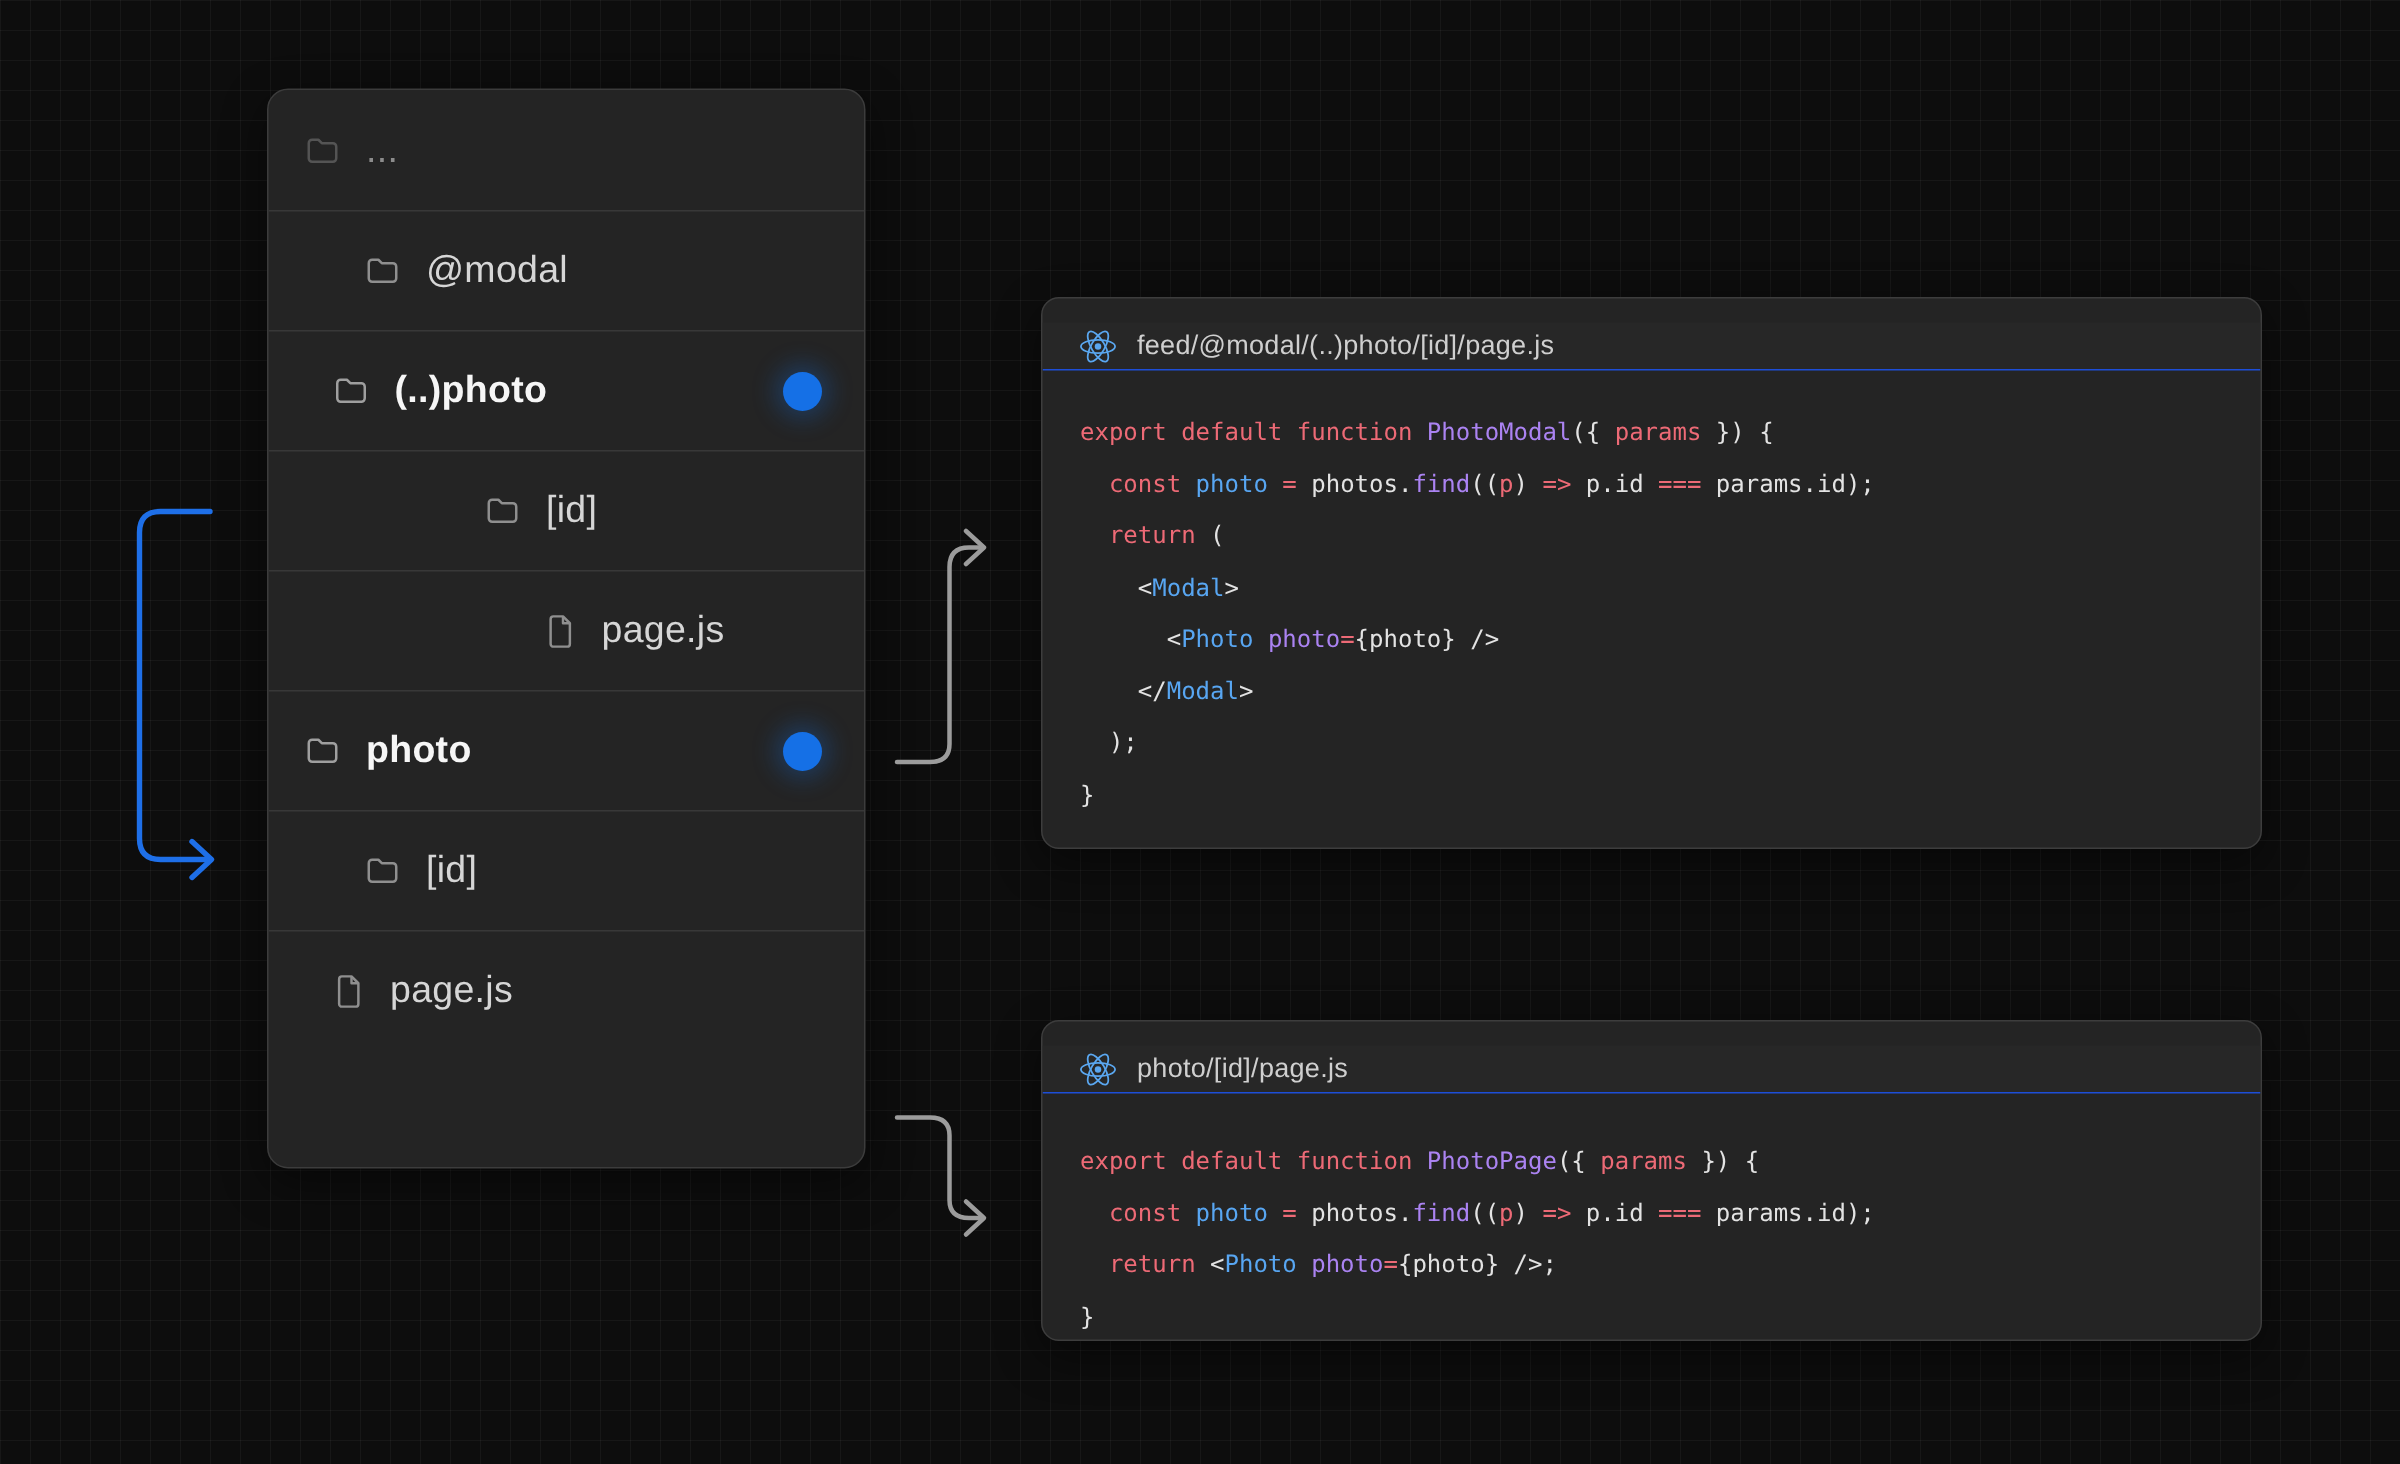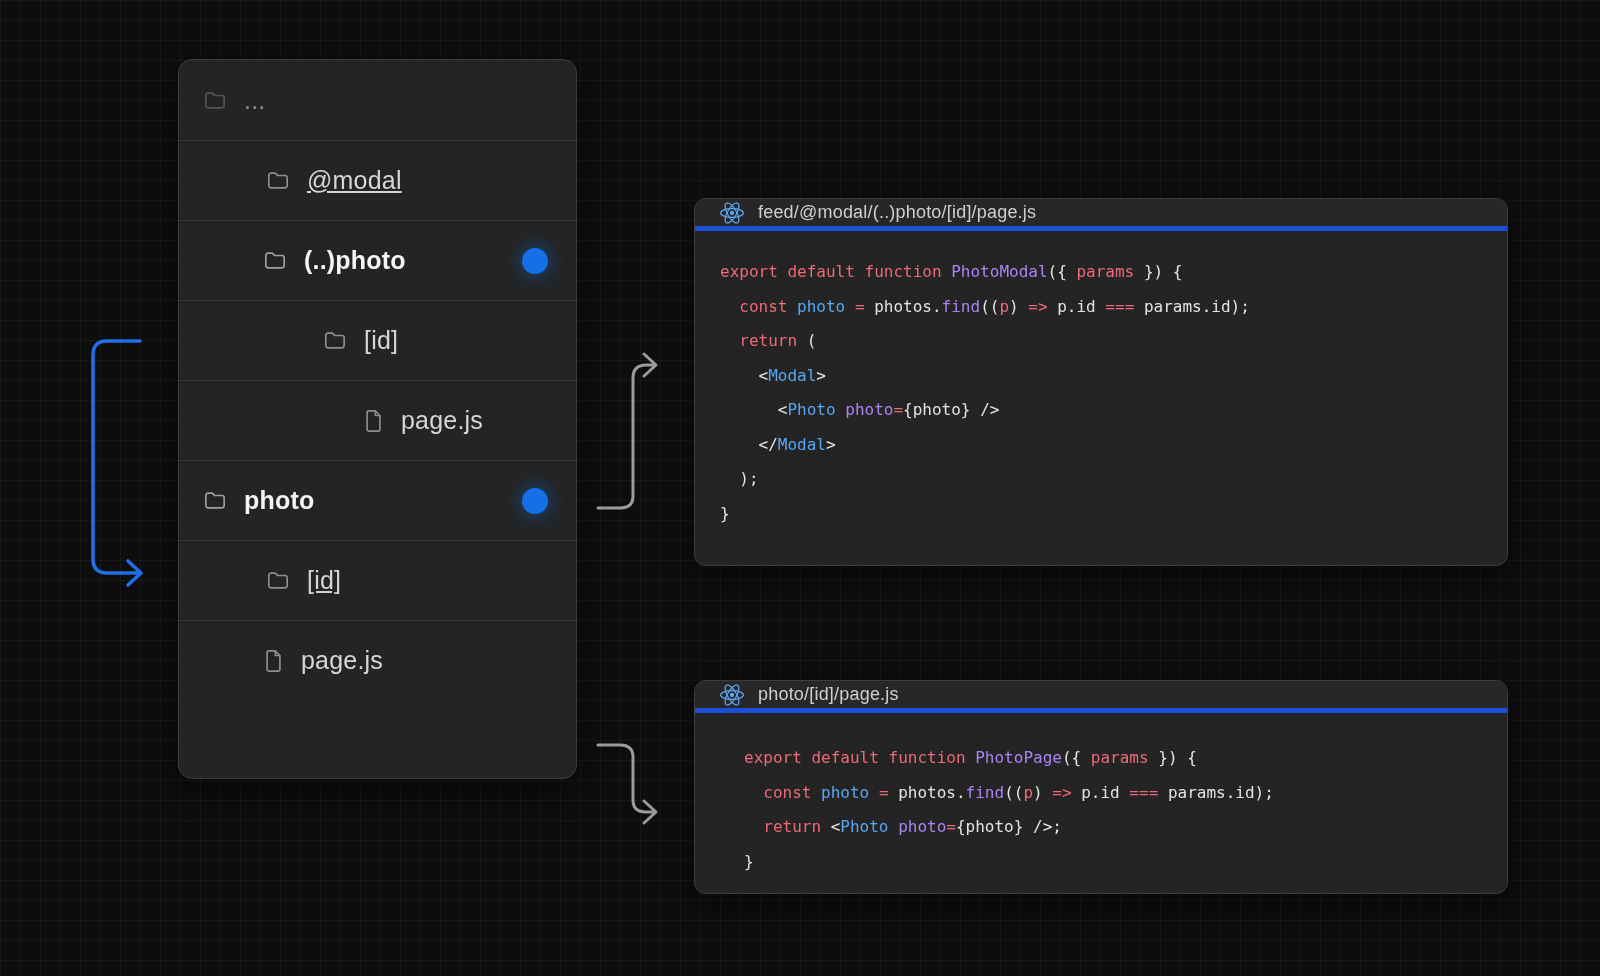--- a/index.html
+++ b/index.html
@@ -31,22 +31,22 @@
     font-size:25px;
     color:#d6d6d6;
     letter-spacing:0.2px;
   }
   .tree-row:first-child { border-top:none; }
   .tree-row .tree-icon { display:inline-flex; margin-right:18px; flex:0 0 auto; }
   .tree-row.bold { color:#f6f6f6; font-weight:700; }
   .tree-row.dim { color:#8c8c8c; }
   .tree-row.dim svg { opacity:0.45; }
   .indent-0 { padding-left:25px; }
-  .indent-1 { padding-left:88px;text-decoration:underline; }
-  .indent-2 { padding-left:85px; }
+  .indent-1 { padding-left:65px; }
+  .indent-2 { padding-left:44px; }
   .indent-3 { padding-left:145px; }
   .indent-4 { padding-left:185px; }
   .dot {
     margin-left:auto; margin-right:28px;
     width:26px; height:26px; border-radius:50%;
     background:#1570e6;
     box-shadow:0 0 16px 5px rgba(21,112,230,0.30);
     flex:0 0 auto;
   }
 
@@ -60,34 +60,35 @@
     overflow:hidden;
     box-shadow:0 10px 30px rgba(0,0,0,0.45);
   }
   .panel-top { left:694px; top:198px; height:368px; }
   .panel-bottom { left:694px; top:680px; height:214px; }
   .panel-header {
     height:32px;
     display:flex; align-items:center;
     padding:0 24px;
     background:#272727;
-    border-bottom:5px solid #1d4ed8;
+    border-bottom:1px solid #1d4ed8;
+    margin-top:16px;
   }
   .panel-header .react-logo { display:inline-flex; margin-right:13px; flex:0 0 auto; }
   .panel-title {
     font-size:18px; color:#cfcfcf; letter-spacing:0.2px;
   }
   .code-area {
     padding:24px 24px 0 25px;
     font-family:"DejaVu Sans Mono", monospace;
     font-size:16px;
     line-height:34.5px;
     white-space:pre;
   }
-  .panel-bottom .code-area { padding-top:28px;margin-left:24px; }
+  .panel-bottom .code-area { padding-top:28px; }
   .tok-red    { color:#ed6a76; }
   .tok-purple { color:#ab83f2; }
   .tok-blue   { color:#58a6f2; }
   .tok-plain  { color:#e3e3e3; }
 
   
   .arrow { position:absolute; }
   .arrow-blue-wrap   { left:85px;  top:323px; }
   .arrow-gray-top    { left:592px; top:352px; }
   .arrow-gray-bottom { left:592px; top:732px; }

